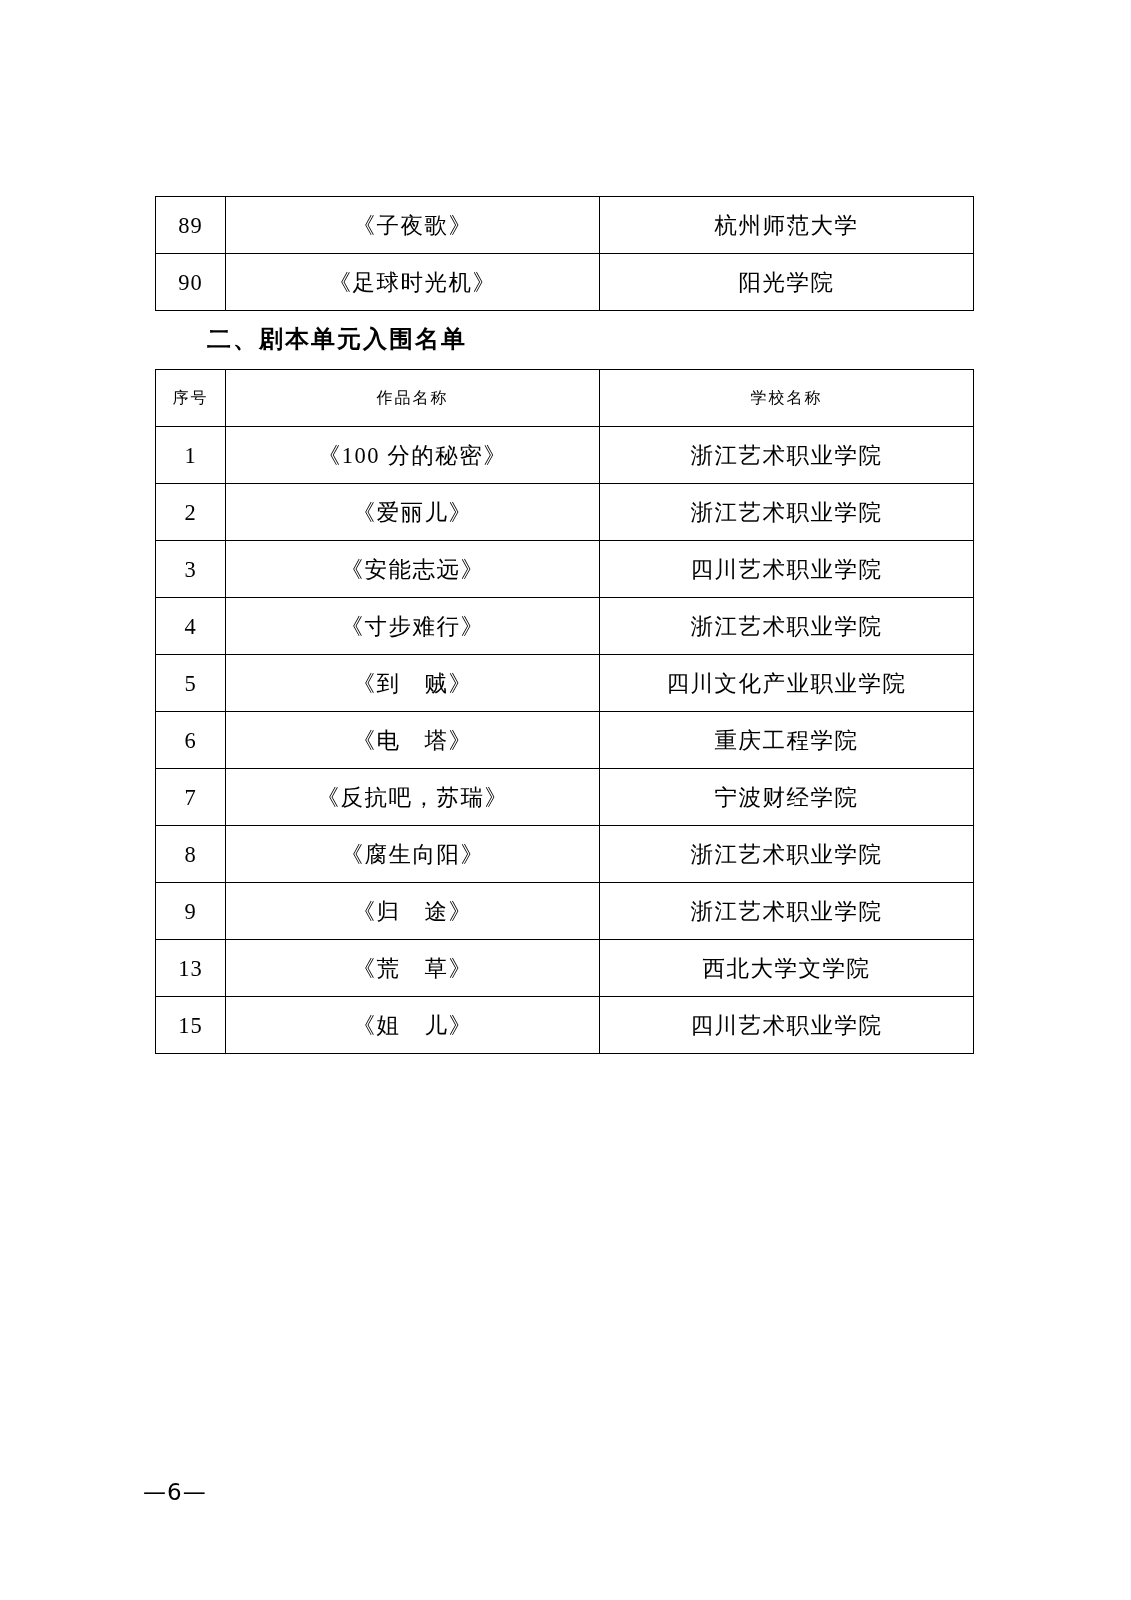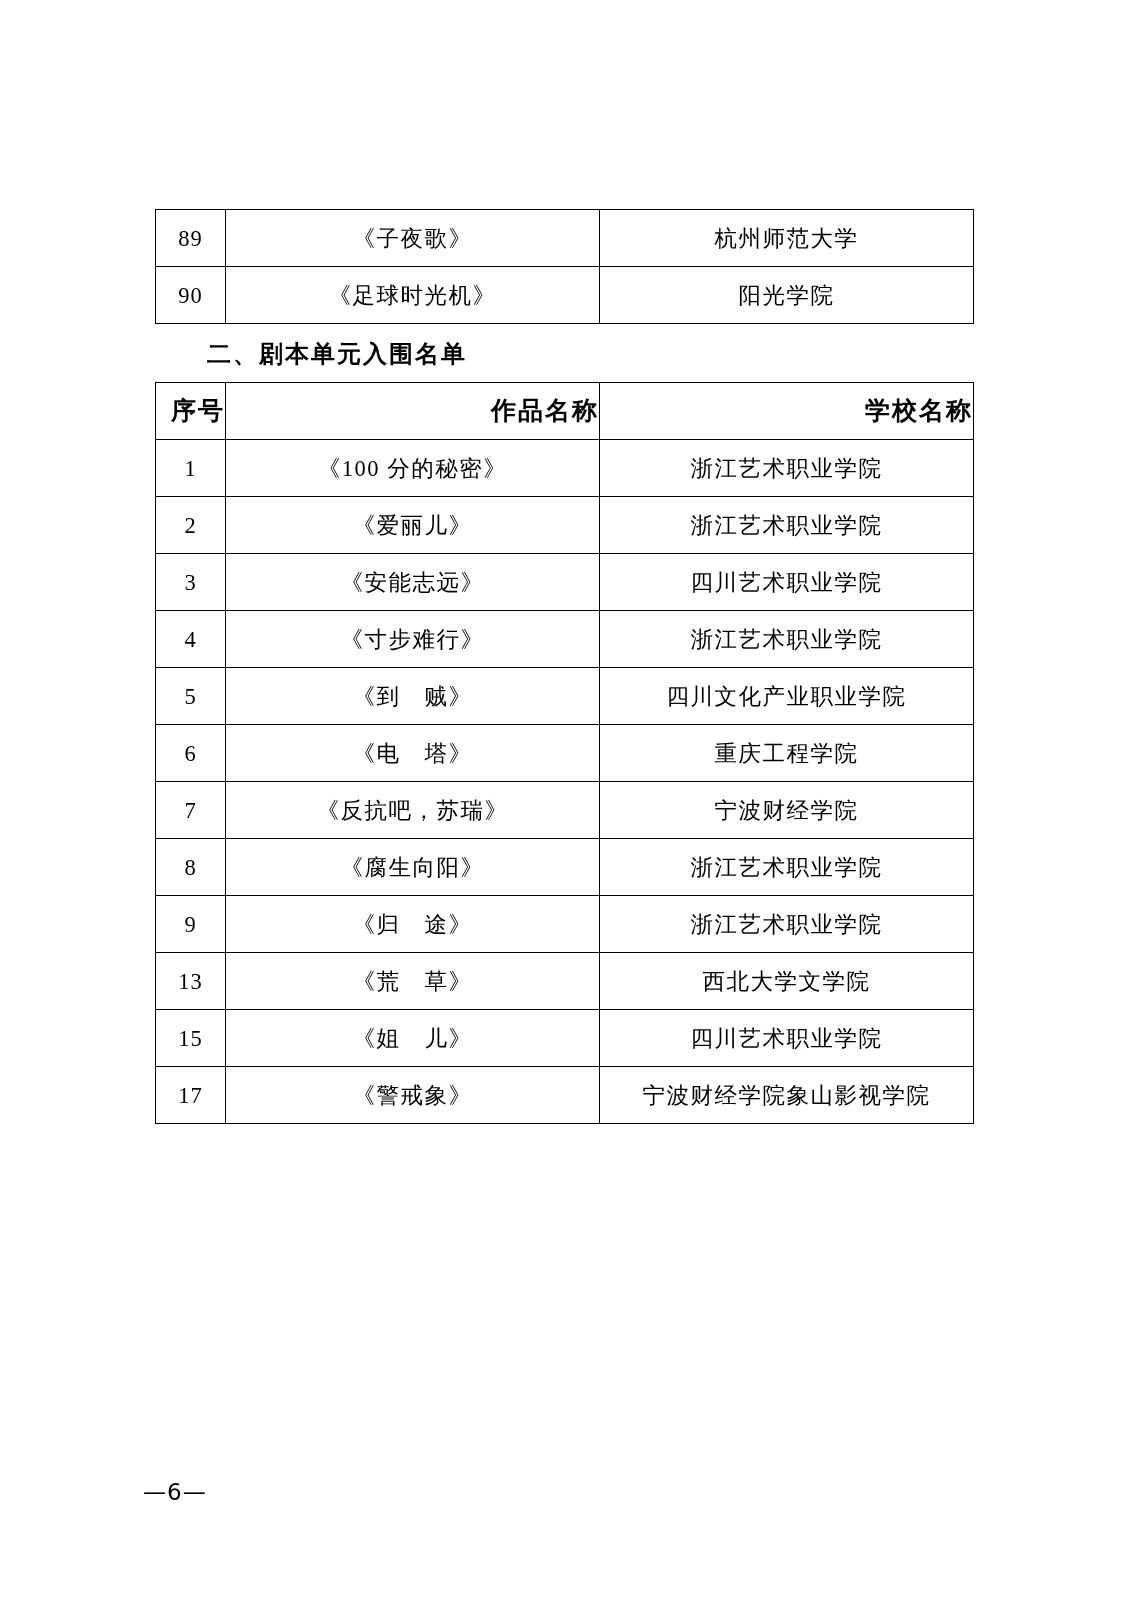--- a/index.html
+++ b/index.html
@@ -18,21 +18,21 @@
   .page {
     width: 1131px;
     height: 1600px;
     position: relative;
     box-sizing: border-box;
     padding: 0;
   }
   .doc-body {
     position: absolute;
     left: 155px;
-    top: 209px;
+    top: 196px;
     width: 818px;
   }
   table.listing {
     border-collapse: collapse;
     width: 818px;
     table-layout: fixed;
   }
   table.listing td, table.listing th {
     border: 1.6px solid #000;
     text-align: center;
@@ -52,29 +52,28 @@
     font-family: "Liberation Serif", "DejaVu Serif", serif;
     font-size: 22px;
     letter-spacing: 1px;
   }
   .cjk {
     font-family: "DejaVu Sans", "Liberation Sans", sans-serif;
     font-size: 22px;
     letter-spacing: 1.5px;
   }
   .hdr .cjk {
-    font-weight: bold;
-    font-size: 25px;
+    font-weight: normal;
+    font-size: 16px;
     letter-spacing: 2px;
-    text-align: right;
   }
   .section-title {
     margin: 12px 0 10px 0;
     padding-left: 52px;
-    font-family: Liberation Sans, sans-serif;
+    font-family: Liberation Mono, monospace;
     font-weight: bold;
     font-size: 24px;
     letter-spacing: 2px;
     line-height: 1.5;
   }
   .page-number {
     position: absolute;
     left: 143px;
     bottom: 95px;
     font-family: "DejaVu Sans", "Liberation Sans", sans-serif;
@@ -172,24 +171,19 @@
         <tr>
           <td class="num-cell">13</td>
           <td class="cjk">《荒　草》</td>
           <td class="cjk">西北大学文学院</td>
         </tr>
         <tr>
           <td class="num-cell">15</td>
           <td class="cjk">《姐　儿》</td>
           <td class="cjk">四川艺术职业学院</td>
         </tr>
-        <tr>
-          <td class="num-cell">17</td>
-          <td class="cjk">《警戒象》</td>
-          <td class="cjk">宁波财经学院象山影视学院</td>
-        </tr>
       </tbody>
     </table>
 
   </div>
 
   <div class="page-number">—6—</div>
 </div>
 
 </body></html>

